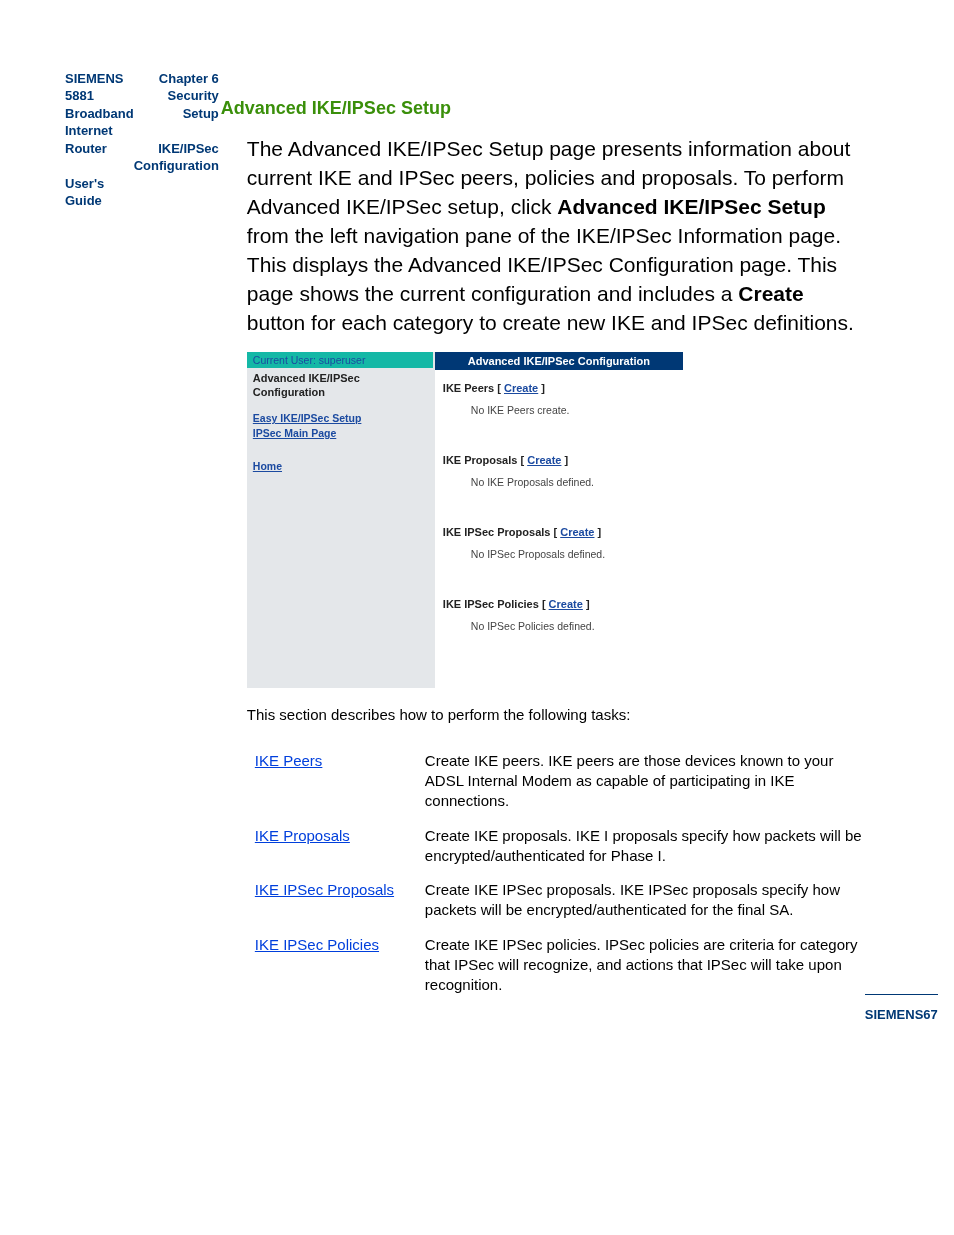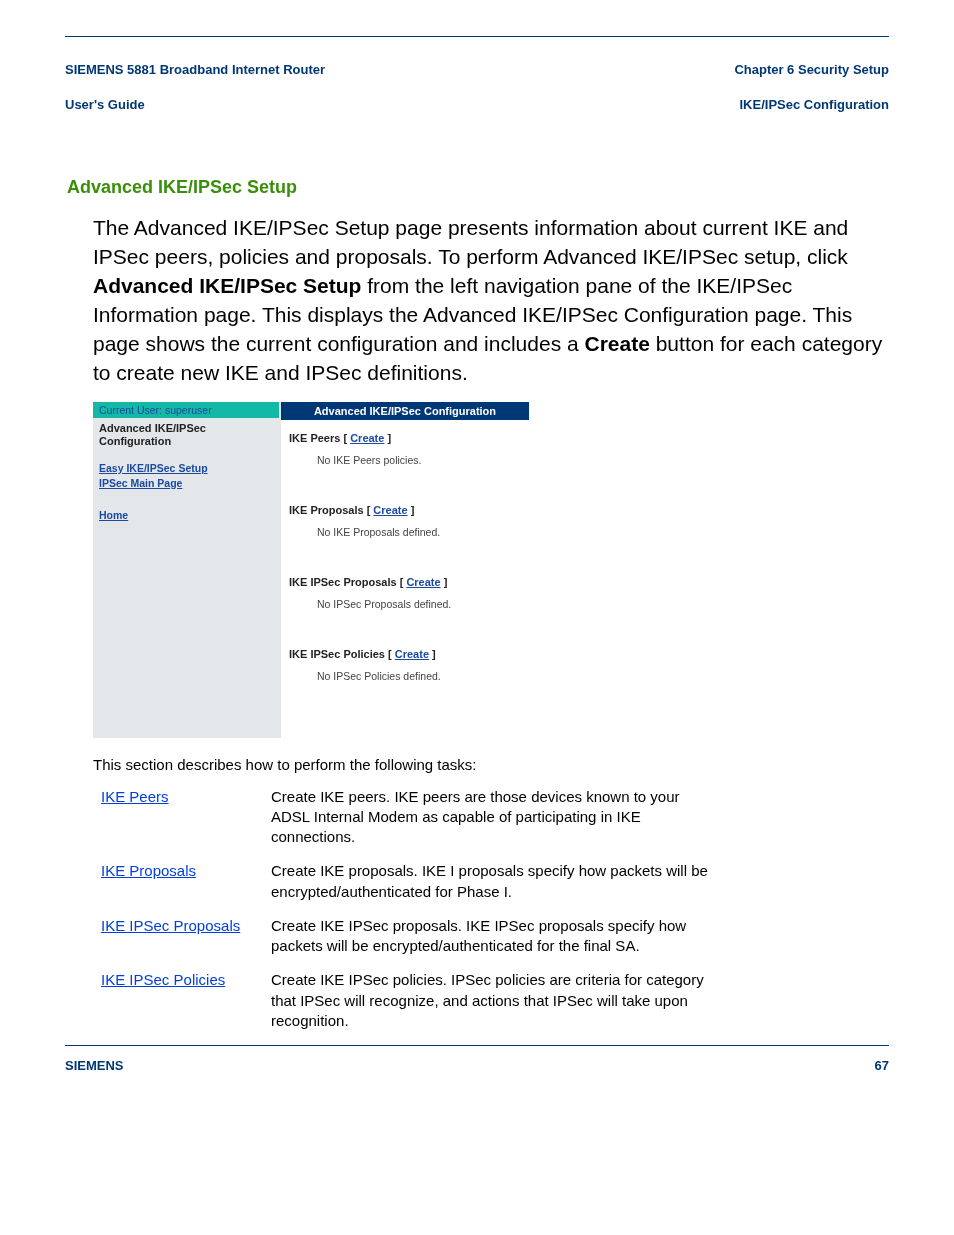--- a/index.html
+++ b/index.html
@@ -1,19 +1,19 @@
 <!DOCTYPE html>
 <html><head>
 <meta charset="utf-8">
 <style>
   * { box-sizing: border-box; margin: 0; padding: 0; }
   html, body { width: 954px; height: 1235px; font-family: Arial, Helvetica, sans-serif; background: #fff; color: #000; }
   .page {
-    width: 954px; height: 1062px; padding: 36px 65px 40px 65px; position: relative;
-    display: flex; flex-direction: column;
+    width: 954px; height: 1062px; padding: 52px 65px 40px 65px; position: relative;
+    display: flex; flex-direction: row;
   }
   .rule { border-top: 1.5px solid #003875; margin-bottom: 6px; }
   .header-row { display: flex; justify-content: space-between; font-size: 13px; font-weight: bold; color: #003875; line-height: 1.35; }
   .header-left, .header-right { white-space: pre-line; }
   .header-right { text-align: right; }
 
   .content { flex: 1 1 auto; padding-top: 46px; }
   .section-title { color: #3a8f0a; font-size: 18px; font-weight: bold; margin-bottom: 16px; }
   .section-title-wrap { padding-left: 2px; }
 
@@ -31,21 +31,21 @@
   .side-links a { color: #1b4aa0; text-decoration: underline; font-size: 10.5px; font-weight: bold; display: block; line-height: 1.4; }
   .side-links .home { margin-top: 18px; }
 
   .screenshot .main { flex: 1; background: #fff; border-left: 2px solid #e4e7ea; padding: 0 0 30px 0; }
   .main-title { background: #003875; color: #fff; font-weight: bold; font-size: 11px; text-align: center; padding: 3px 0; }
   .sect { padding: 12px 10px 0 8px; }
   .sect-h { font-weight: bold; font-size: 11px; color: #222; }
   .sect-h a { color: #1b4aa0; text-decoration: underline; }
   .sect-empty { font-size: 10.5px; color: #444; padding: 10px 0 26px 28px; }
 
-  .tasks-intro { font-size: 15px; margin-left: 28px; margin-top: 18px; margin-bottom: 14px; }
+  .tasks-intro { font-size: 15px; margin-left: 28px; margin-top: 18px; margin-bottom: 28px; }
 
   .task-table { margin-left: 36px; width: 610px; border-collapse: collapse; }
   .task-table td { vertical-align: top; font-size: 15px; line-height: 1.35; padding-bottom: 14px; }
   .task-table td.term { width: 170px; }
   .task-table td.term a { color: #003fdc; text-decoration: underline; }
 
   .footer { margin-top: auto; }
   .footer-row { display: flex; justify-content: space-between; font-size: 13px; font-weight: bold; color: #003875; padding-top: 6px; }
 </style>
 </head>
@@ -84,21 +84,21 @@
           <a href="#" class="home">Home</a>
         </div>
       </div>
       <div class="main">
         <div class="main-title">Advanced IKE/IPSec Configuration</div>
 
         <div class="sect">
           <div class="sect-h">
             <span>IKE Peers</span> [ <a href="#">Create</a> ]
           </div>
-          <div class="sect-empty">No IKE Peers policies.</div>
+          <div class="sect-empty">No IKE Peers create.</div>
         </div>
 
         <div class="sect">
           <div class="sect-h">
             <span>IKE Proposals</span> [ <a href="#">Create</a> ]
           </div>
           <div class="sect-empty">No IKE Proposals defined.</div>
         </div>
 
         <div class="sect">

